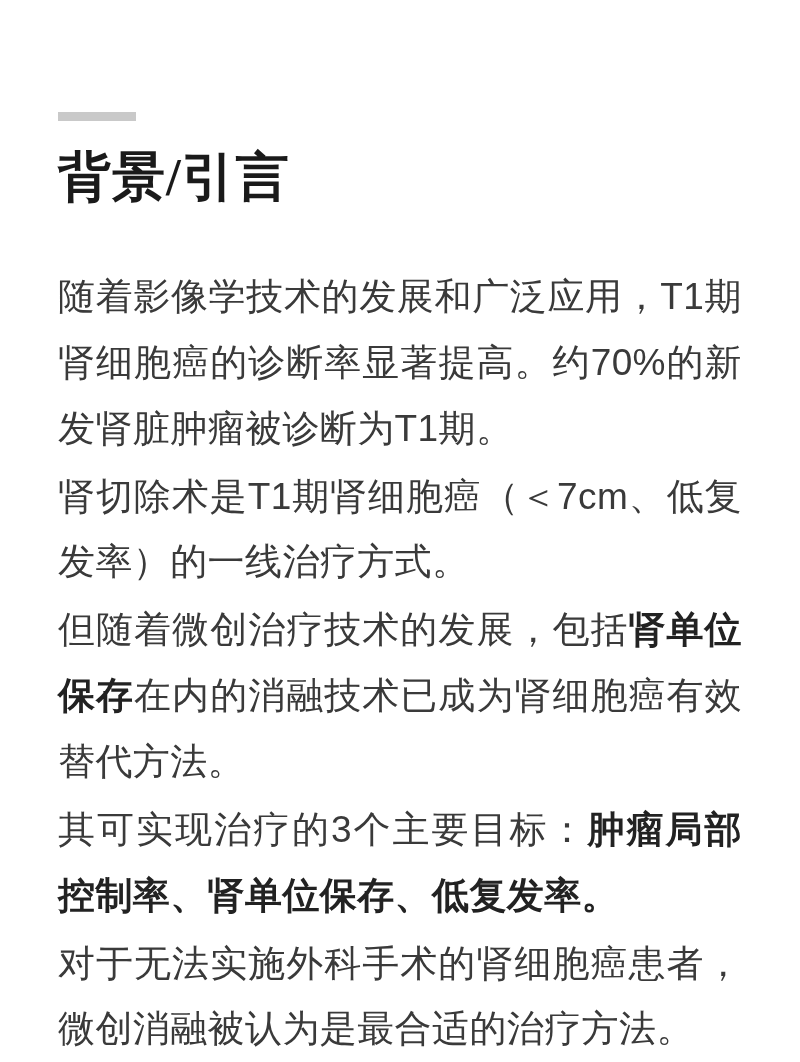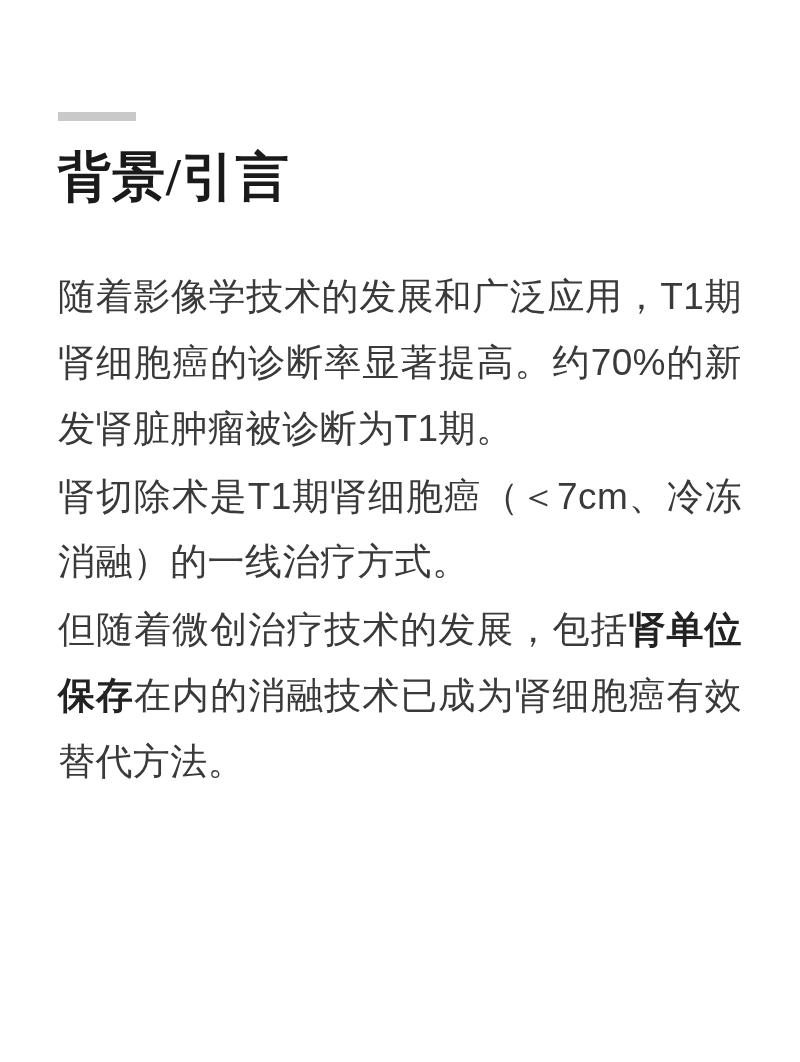--- a/index.html
+++ b/index.html
@@ -61,17 +61,19 @@
 <body>
 
 <div class="page">
 
   <div class="accent-bar"></div>
 
   <h1 class="doc-title">背景/引言</h1>
 
   <div class="body-text">
     <p class="para"><span>随着影像学技术的发展和广泛应用，T1期肾细胞癌的诊断率显著提高。约70%的新发肾脏肿瘤被诊断为T1期。</span></p>
-    <p class="para"><span>肾切除术是T1期肾细胞癌（＜7cm、冷冻消融）的一线治疗方式。</span></p>
+    <p class="para"><span>肾切除术是T1期肾细胞癌（＜7cm、低复发率）的一线治疗方式。</span></p>
     <p class="para"><span>但随着微创治疗技术的发展，包括</span><span class="bold">肾单位保存</span><span>在内的消融技术已成为肾细胞癌有效替代方法。</span></p>
+    <p class="para"><span>其可实现治疗的3个主要目标：</span><span class="bold">肿瘤局部控制率、肾单位保存、低复发率。</span></p>
+    <p class="para"><span>对于无法实施外科手术的肾细胞癌患者，微创消融被认为是最合适的治疗方法。</span></p>
   </div>
 
 </div>
 
 </body></html>

